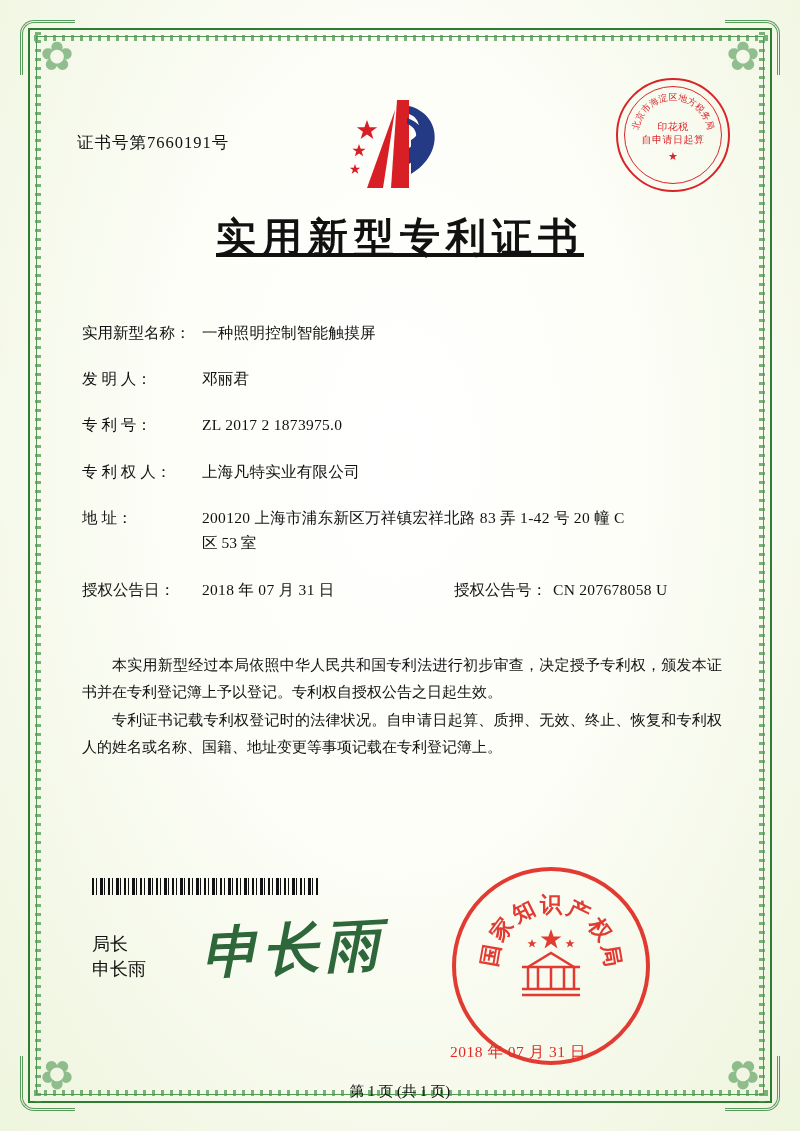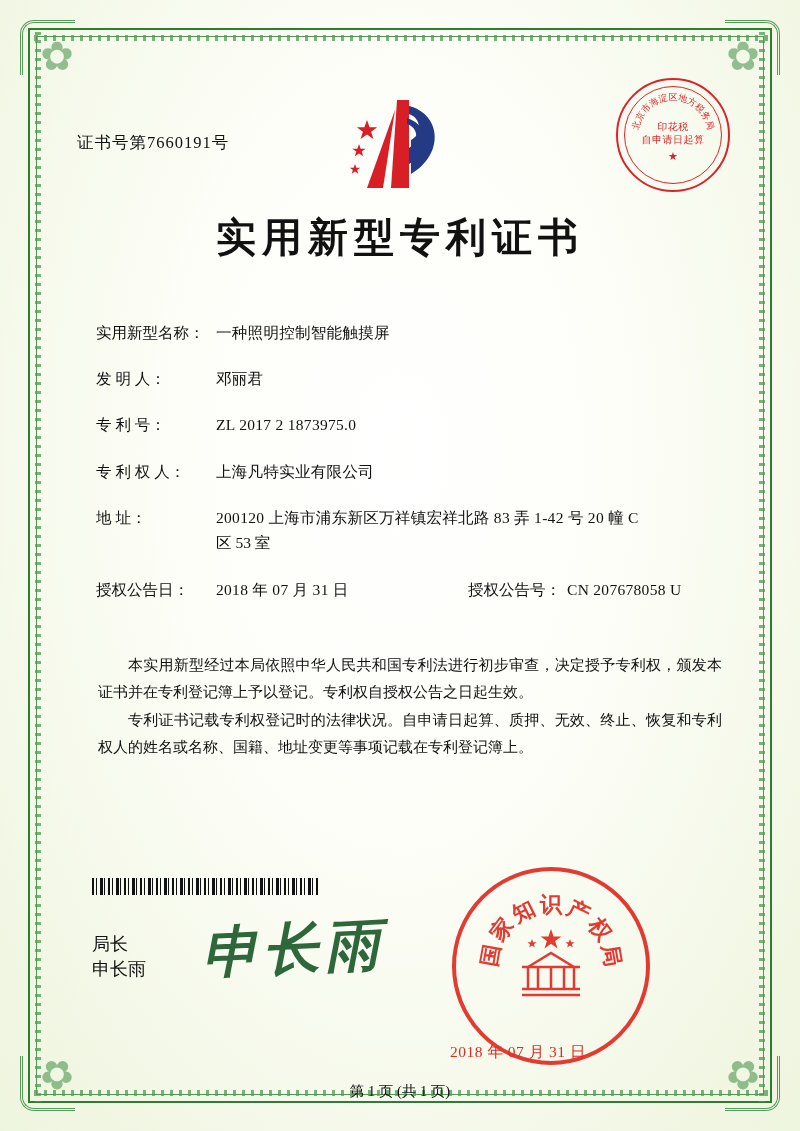--- a/index.html
+++ b/index.html
@@ -160,31 +160,31 @@
     position: absolute;
     left: 0;
     top: 158px;
     width: 696px;
     text-align: center;
     font-size: 40px;
     font-weight: bold;
     letter-spacing: 6px;
     color: #111;
     font-family: "Liberation Serif", serif;
+    text-decoration: underline;
   }
 
   .fields {
     position: absolute;
     left: 30px;
     top: 270px;
     width: 640px;
     font-size: 15.5px;
     color: #111;
     line-height: 1.4;
-    margin-left: 14px;
   }
   .field-row {
     position: relative;
     margin-bottom: 24.5px;
     white-space: nowrap;
   }
   .field-label {
     display: inline-block;
     width: 120px;
     letter-spacing: 0px;
@@ -213,21 +213,21 @@
     position: absolute;
     left: 30px;
     top: 600px;
     width: 640px;
     font-size: 15px;
     line-height: 27px;
     color: #111;
     text-align: justify;
   }
   .paragraphs p {
-    margin: 0 0 1px 16px;
+    margin: 0 0 1px 0;
     text-indent: 2em;
   }
 
   .barcode {
     position: absolute;
     left: 40px;
     top: 826px;
     width: 228px;
     height: 17px;
     background-image: repeating-linear-gradient(

